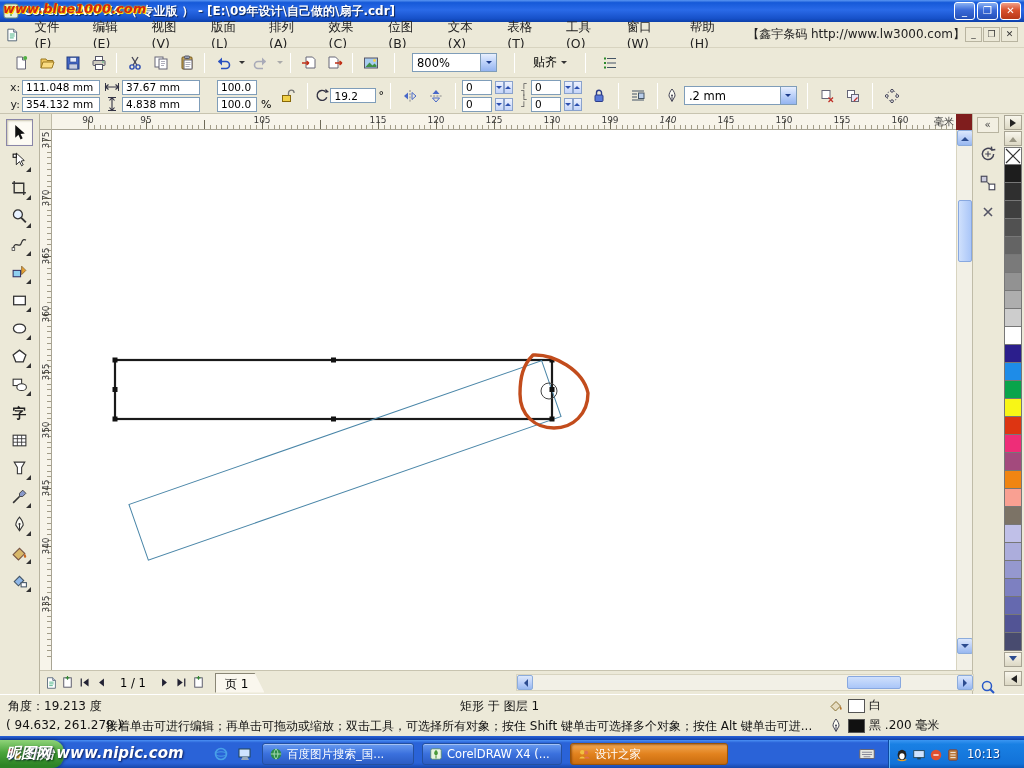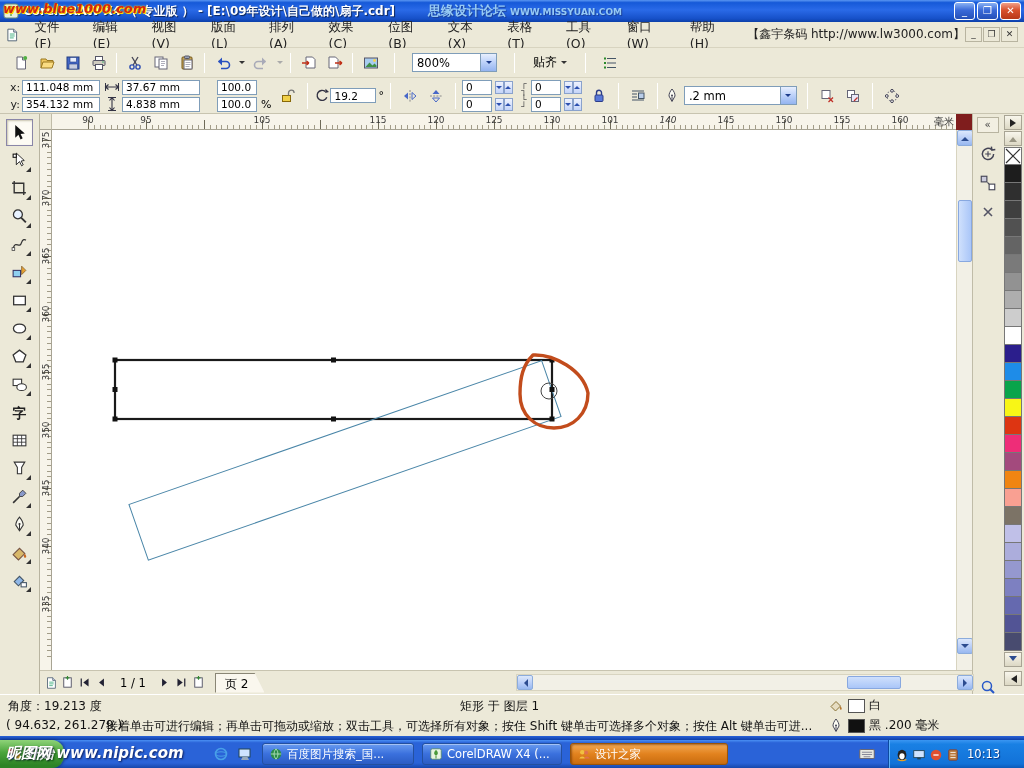--- a/index.html
+++ b/index.html
@@ -134,21 +134,20 @@
   <div id="titlebar" class="abs">
     <span class="ic" style="width:16px;height:16px">
         <svg viewBox="0 0 16 16" style="width:100%;height:100%;display:block">
           <rect x="1" y="1" width="14" height="14" rx="2" fill="#e8f0e0" stroke="#687"></rect>
           <path d="M8,2.5 C5.2,5.5 5.2,8.5 8,9.5 C10.8,8.5 10.8,5.5 8,2.5 Z" fill="#50a040"></path>
           <path d="M8,9.5 L8,13" stroke="#50a040" stroke-width="1.3"></path>
         </svg>
       </span>
     <span id="title-text">CorelDRAW X4 （ 专业版 ） - [E:\09年设计\自己做的\扇子.cdr]</span>
     <span class="wm-red">www.blue1000.com</span>
-    <span class="wm-blue"><span>思缘设计论坛</span><small>WWW.MISSYUAN.COM</small></span>
     <span class="tb-btns">
       <span class="tb-btn">_</span>
       <span class="tb-btn">❐</span>
       <span class="tb-btn close">✕</span>
     </span>
   </div>
 
   <div id="menubar" class="abs">
     <span class="ic" style="width:16px;height:16px;margin:0 6px 0 2px">
         <svg viewBox="0 0 16 16" style="width:100%;height:100%;display:block">
@@ -652,21 +651,21 @@
   <div id="hruler" class="abs">
       <span style="left: 36px;">90</span>
       <span style="left: 94px;">95</span>
       <span style="left: 152px; margin-top: 44px;">100</span>
       <span style="left: 210px;">105</span>
       <span style="left: 268px; margin-top: 40px;">110</span>
       <span style="left: 326px;">115</span>
       <span style="left: 384px;">120</span>
       <span style="left: 442px;">125</span>
       <span style="left: 500px;">130</span>
-      <span style="left: 558px;">101</span>
+      <span style="left: 558px;">199</span>
       <span style="left: 616px; font-style: italic;">140</span>
       <span style="left: 674px;">145</span>
       <span style="left: 732px;">150</span>
       <span style="left: 790px;">155</span>
       <span style="left: 848px;">160</span>
       <span class="unit" style="right: 2px;">毫米</span>
     </div>
   <div id="vruler" class="abs">
       <span style="top: 4px;">375</span>
       <span style="top: 62px;">370</span>
@@ -832,21 +831,21 @@
         </span>
       </span>
     <span class="pg-btn">
         <span class="ic" style="width:15px;height:15px">
           <svg viewBox="0 0 16 16" style="width:100%;height:100%;display:block">
             <rect x="4" y="3" width="8" height="10" fill="#fff" stroke="#556"></rect>
             <path d="M8,1 v4 M6,3 h4" stroke="#383" stroke-width="1.2"></path>
           </svg>
         </span>
       </span>
-    <span id="page-tab">页 2</span>
+    <span id="page-tab">页 1</span>
     <div id="hscroll">
       <span class="sb-btn left">
           <span class="sb-tri"></span>
         </span>
       <span class="thumb"></span>
       <span class="sb-btn right">
           <span class="sb-tri"></span>
         </span>
       <span id="zoom-corner">
           <span class="ic" style="width:16px;height:16px">

